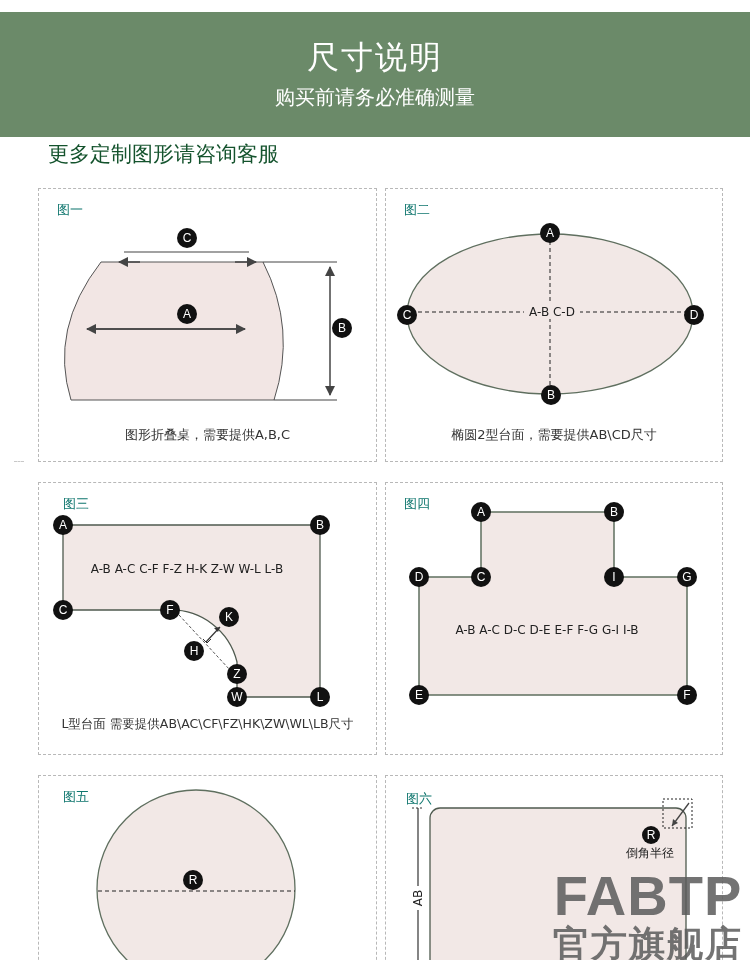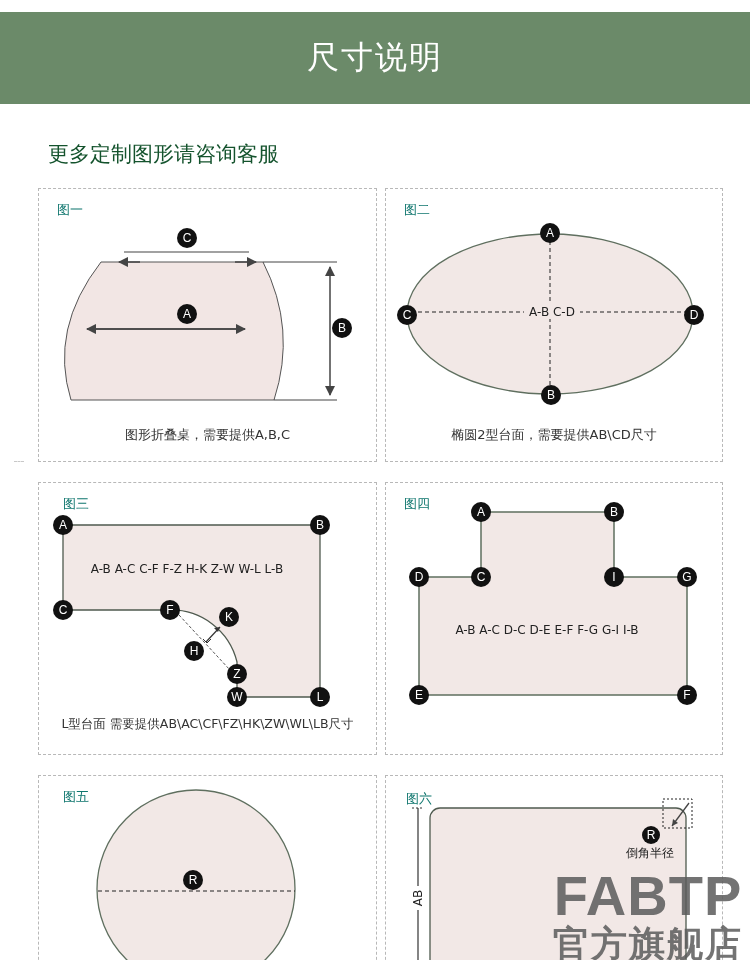--- a/index.html
+++ b/index.html
@@ -1,36 +1,37 @@
 <!DOCTYPE html>
 <html><head>
 <meta charset="utf-8">
 <style>
   html, body { margin: 0; padding: 0; }
   body { width: 750px; height: 960px; overflow: hidden; background: #ffffff; position: relative; font-family: "DejaVu Sans", sans-serif; }
-  .banner { position: absolute; left: 0; top: 12px; width: 750px; height: 92px; background: #6b8a69; color: #fff; text-align: center; }
+  .banner { position: absolute; left: 0; top: 12px; width: 750px; height: 125px; background: #6b8a69; color: #fff; text-align: center; }
   .banner .title { position: absolute; left: 0; right: 0; top: 25px; font-size: 32px; letter-spacing: 2px; line-height: 40px; }
   .banner .subtitle { position: absolute; left: 0; right: 0; top: 72px; font-size: 20px; line-height: 26px; }
   .notice { position: absolute; left: 0; right: 0; top: 139px; text-align: left; color: #14532d; font-size: 21px; line-height: 30px; margin-left: 48px; }
   .panel { position: absolute; border: 1px dashed #b8b8b8; box-sizing: border-box; background: #fff; }
   .panel .plabel { position: absolute; left: 18px; top: 12px; font-size: 13px; color: #0f766e; }
   .panel .caption { position: absolute; left: 0; right: 0; text-align: center; font-size: 13px; color: #333; }
   .panel svg { position: absolute; left: 0; top: 0; }
   .sep { position: absolute; border-top: 1px dashed #c8c8c8; }
   .watermark { position: absolute; left: 548px; top: 868px; width: 200px; text-align: center; color: rgba(90,90,90,0.85); }
   .watermark .wm-en { font-family: "Liberation Sans", sans-serif; font-weight: bold; font-size: 56px; line-height: 56px; letter-spacing: 1px; }
   .watermark .wm-cn { font-size: 36px; line-height: 40px; font-weight: bold; letter-spacing: 2px; }
   .mk text { font-family: "Liberation Sans", sans-serif; font-size: 12px; fill: #fff; text-anchor: middle; dominant-baseline: central; }
   .dimtxt { font-family: "DejaVu Sans", sans-serif; font-size: 12px; fill: #222; }
 </style>
 </head>
 <body>
 
 <div class="banner">
   <div class="title">尺寸说明</div>
+  <div class="subtitle">购买前请务必准确测量</div>
 </div>
 
 <div class="notice">更多定制图形请咨询客服</div>
 
 <div class="sep" style="left:14px; top:461px; width:10px;"></div>
 
 <div class="panel" style="left:38px; top:188px; width:339px; height:274px;">
   <div class="plabel">图一</div>
   <svg width="339" height="274">
     <defs>

